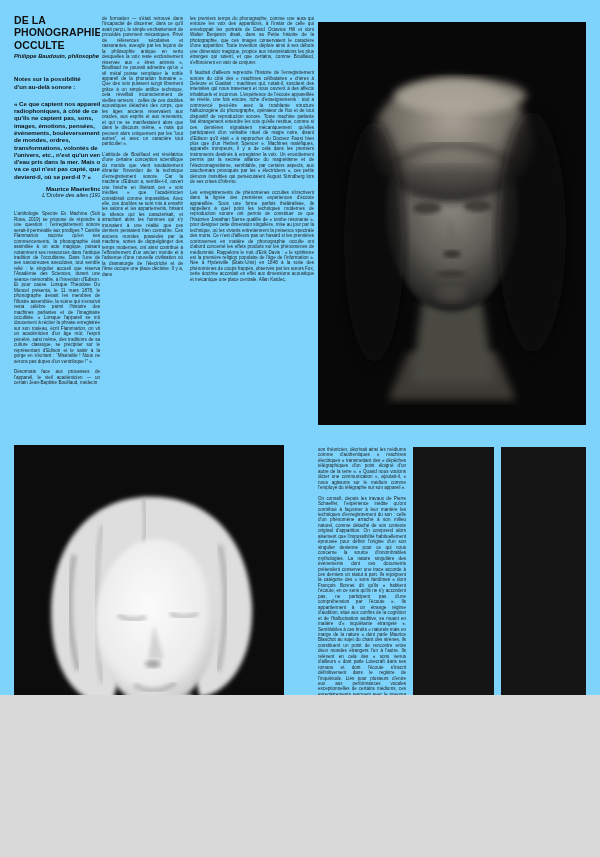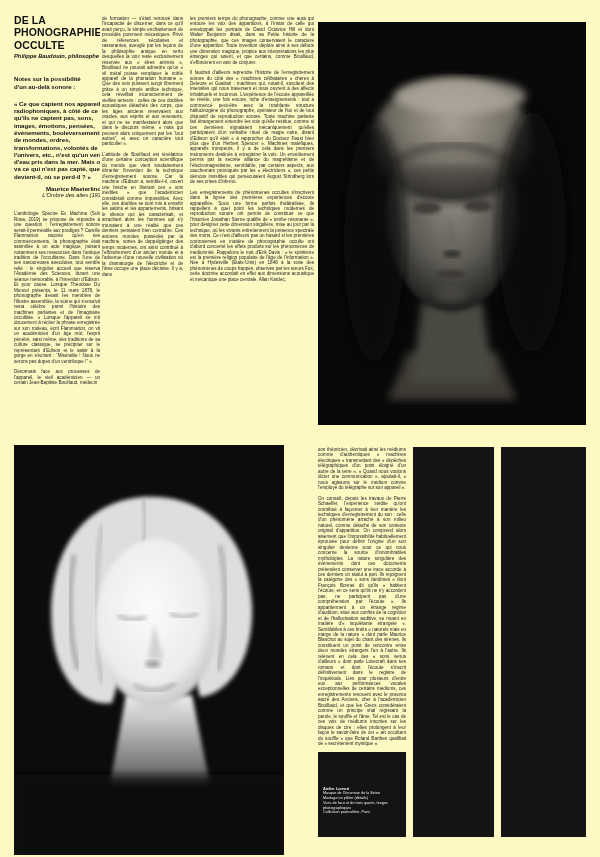--- a/index.html
+++ b/index.html
@@ -1,18 +1,18 @@
 <!DOCTYPE html>
 <html lang="fr"><head>
 <meta charset="utf-8">
 <style>
   html,body{margin:0;padding:0;background:#d9d9d9;}
   .page{
-    position:relative;width:600px;height:857px;margin:0 auto;
-    background:#fef9c3;overflow:hidden;
+    position:relative;width:600px;height:695px;margin:0 auto;
+    background:#7dd3fc;overflow:hidden;
     font-family:"Liberation Sans","DejaVu Sans",sans-serif;
     color:#1c1c1c;
   }
   .abs{position:absolute;}
   
   .col{overflow:hidden;}
   .col p{margin:0 0 5px 0;font-size:4.6px;line-height:5.45px;text-align:justify;
          overflow-wrap:break-word;color:#232323;}
   
   .title{font-size:10.5px;line-height:12.4px;font-weight:bold;letter-spacing:.1px;

